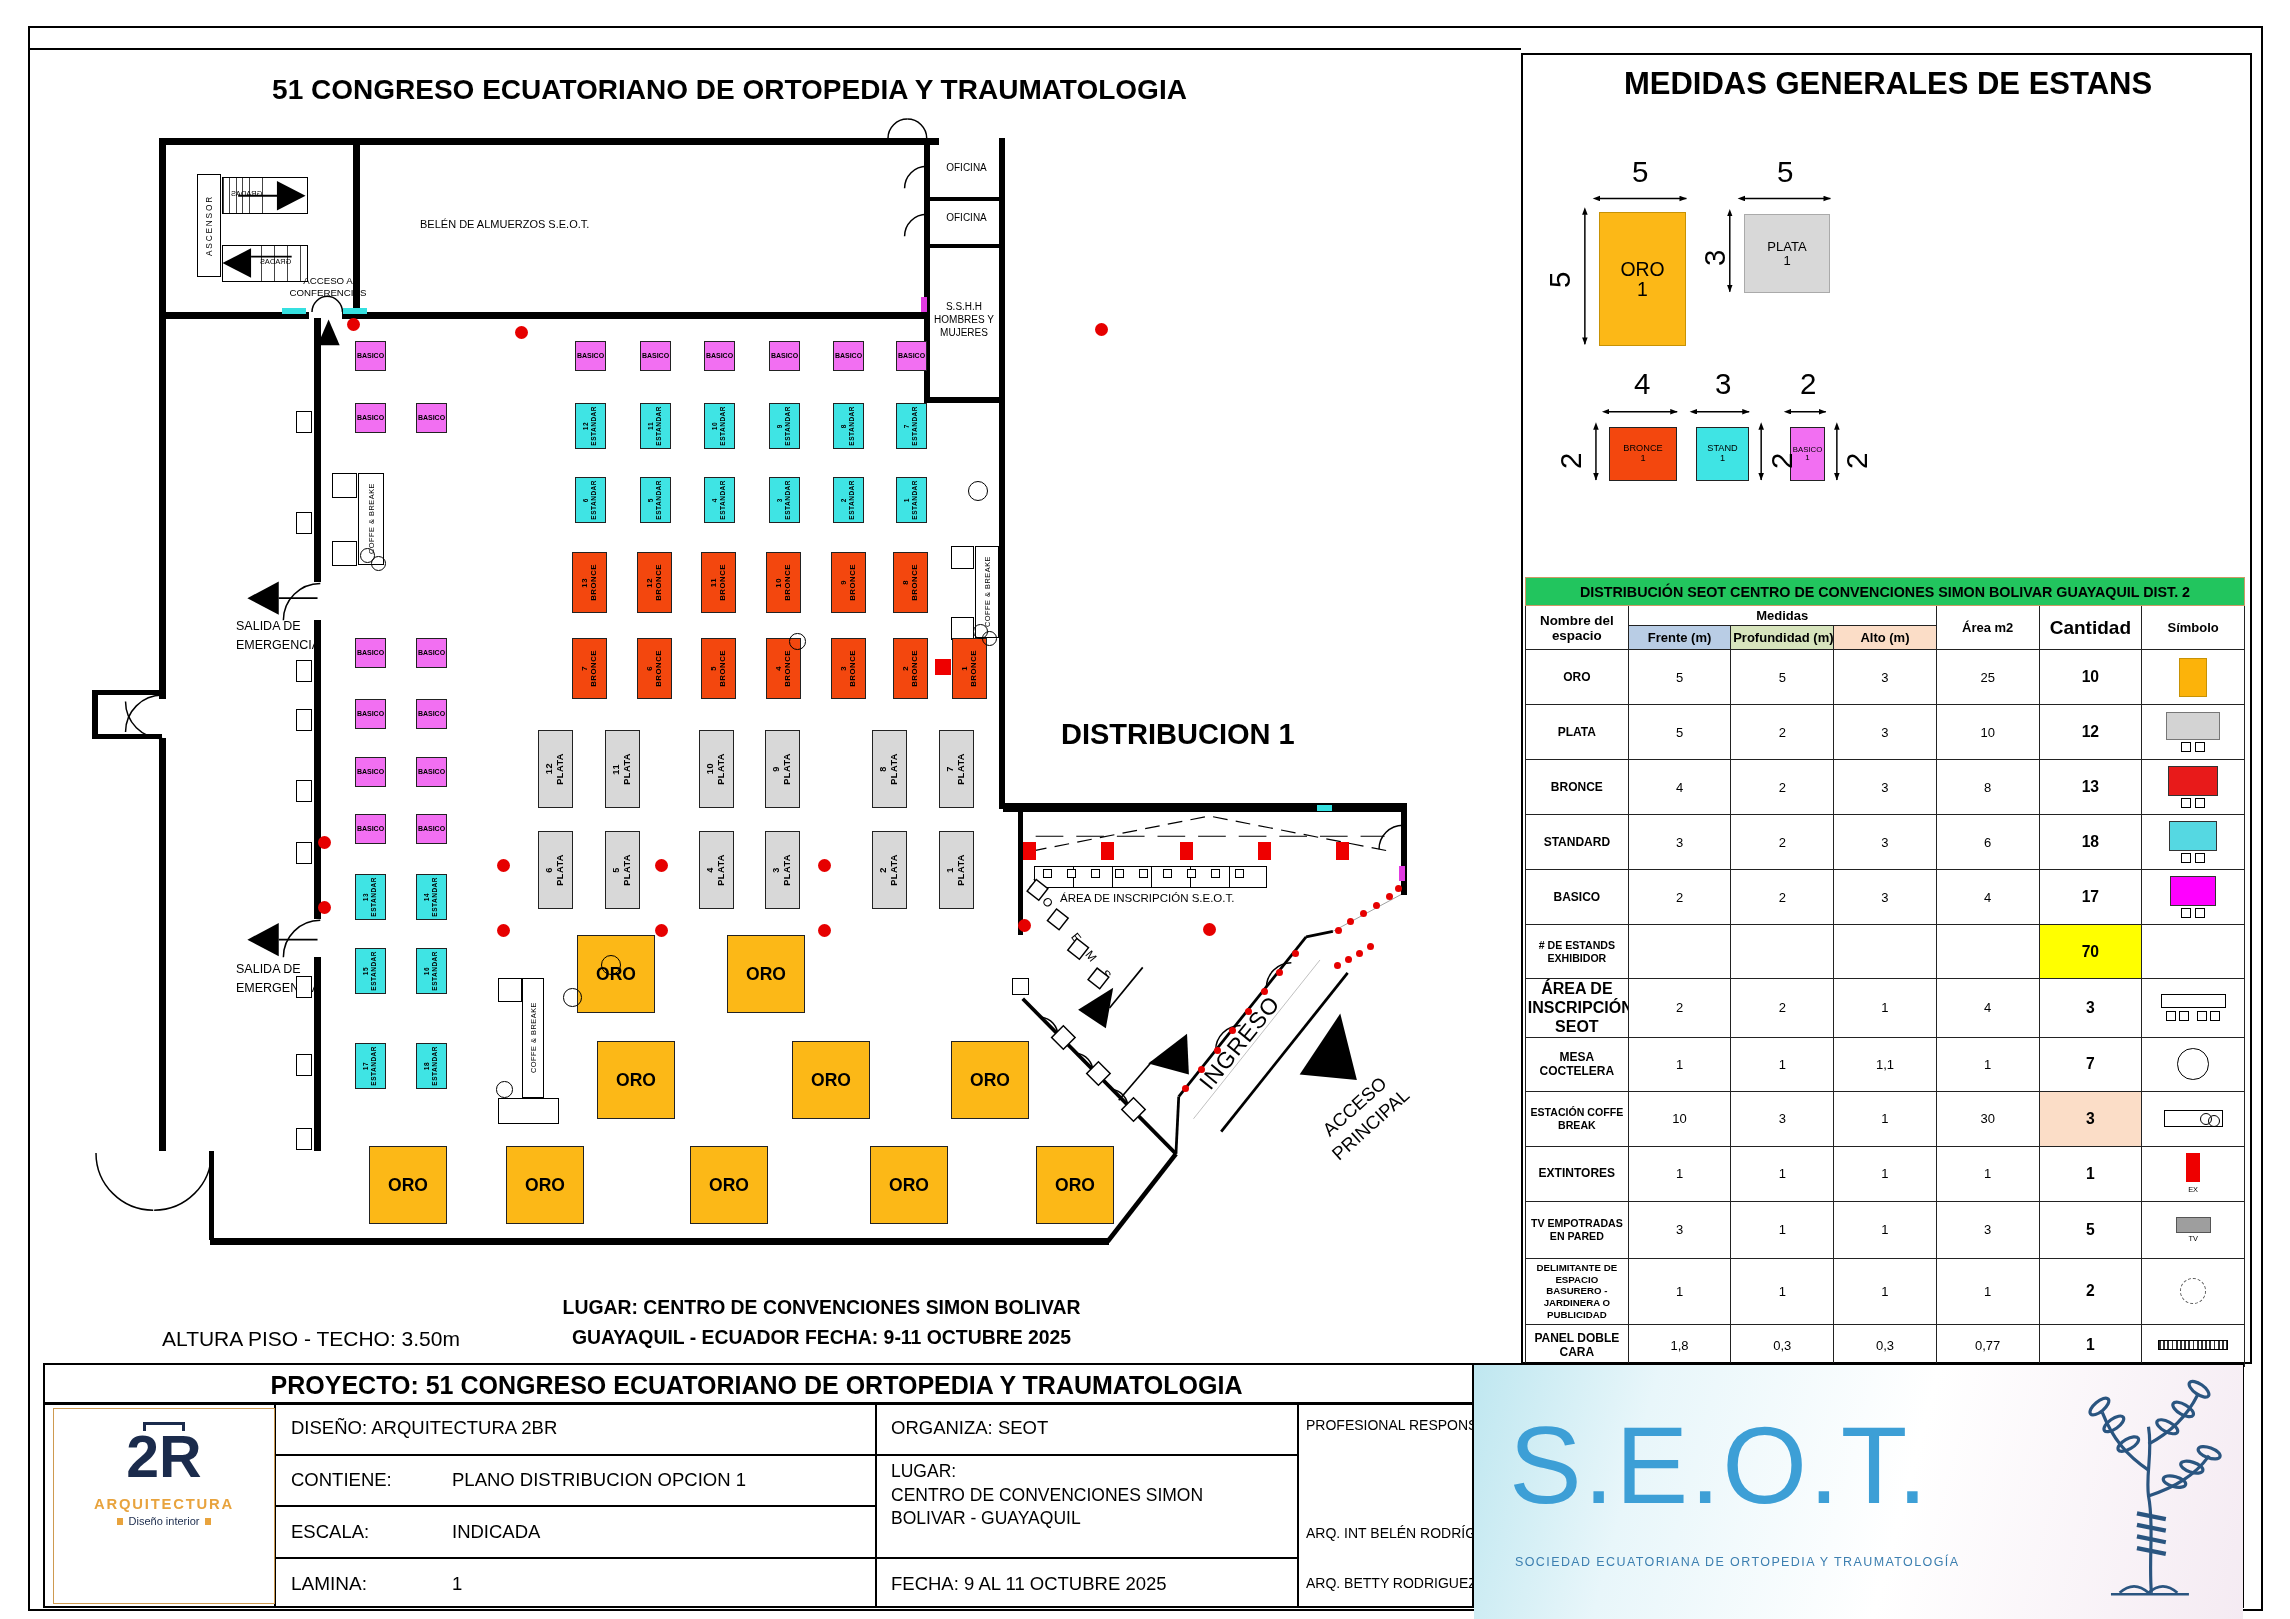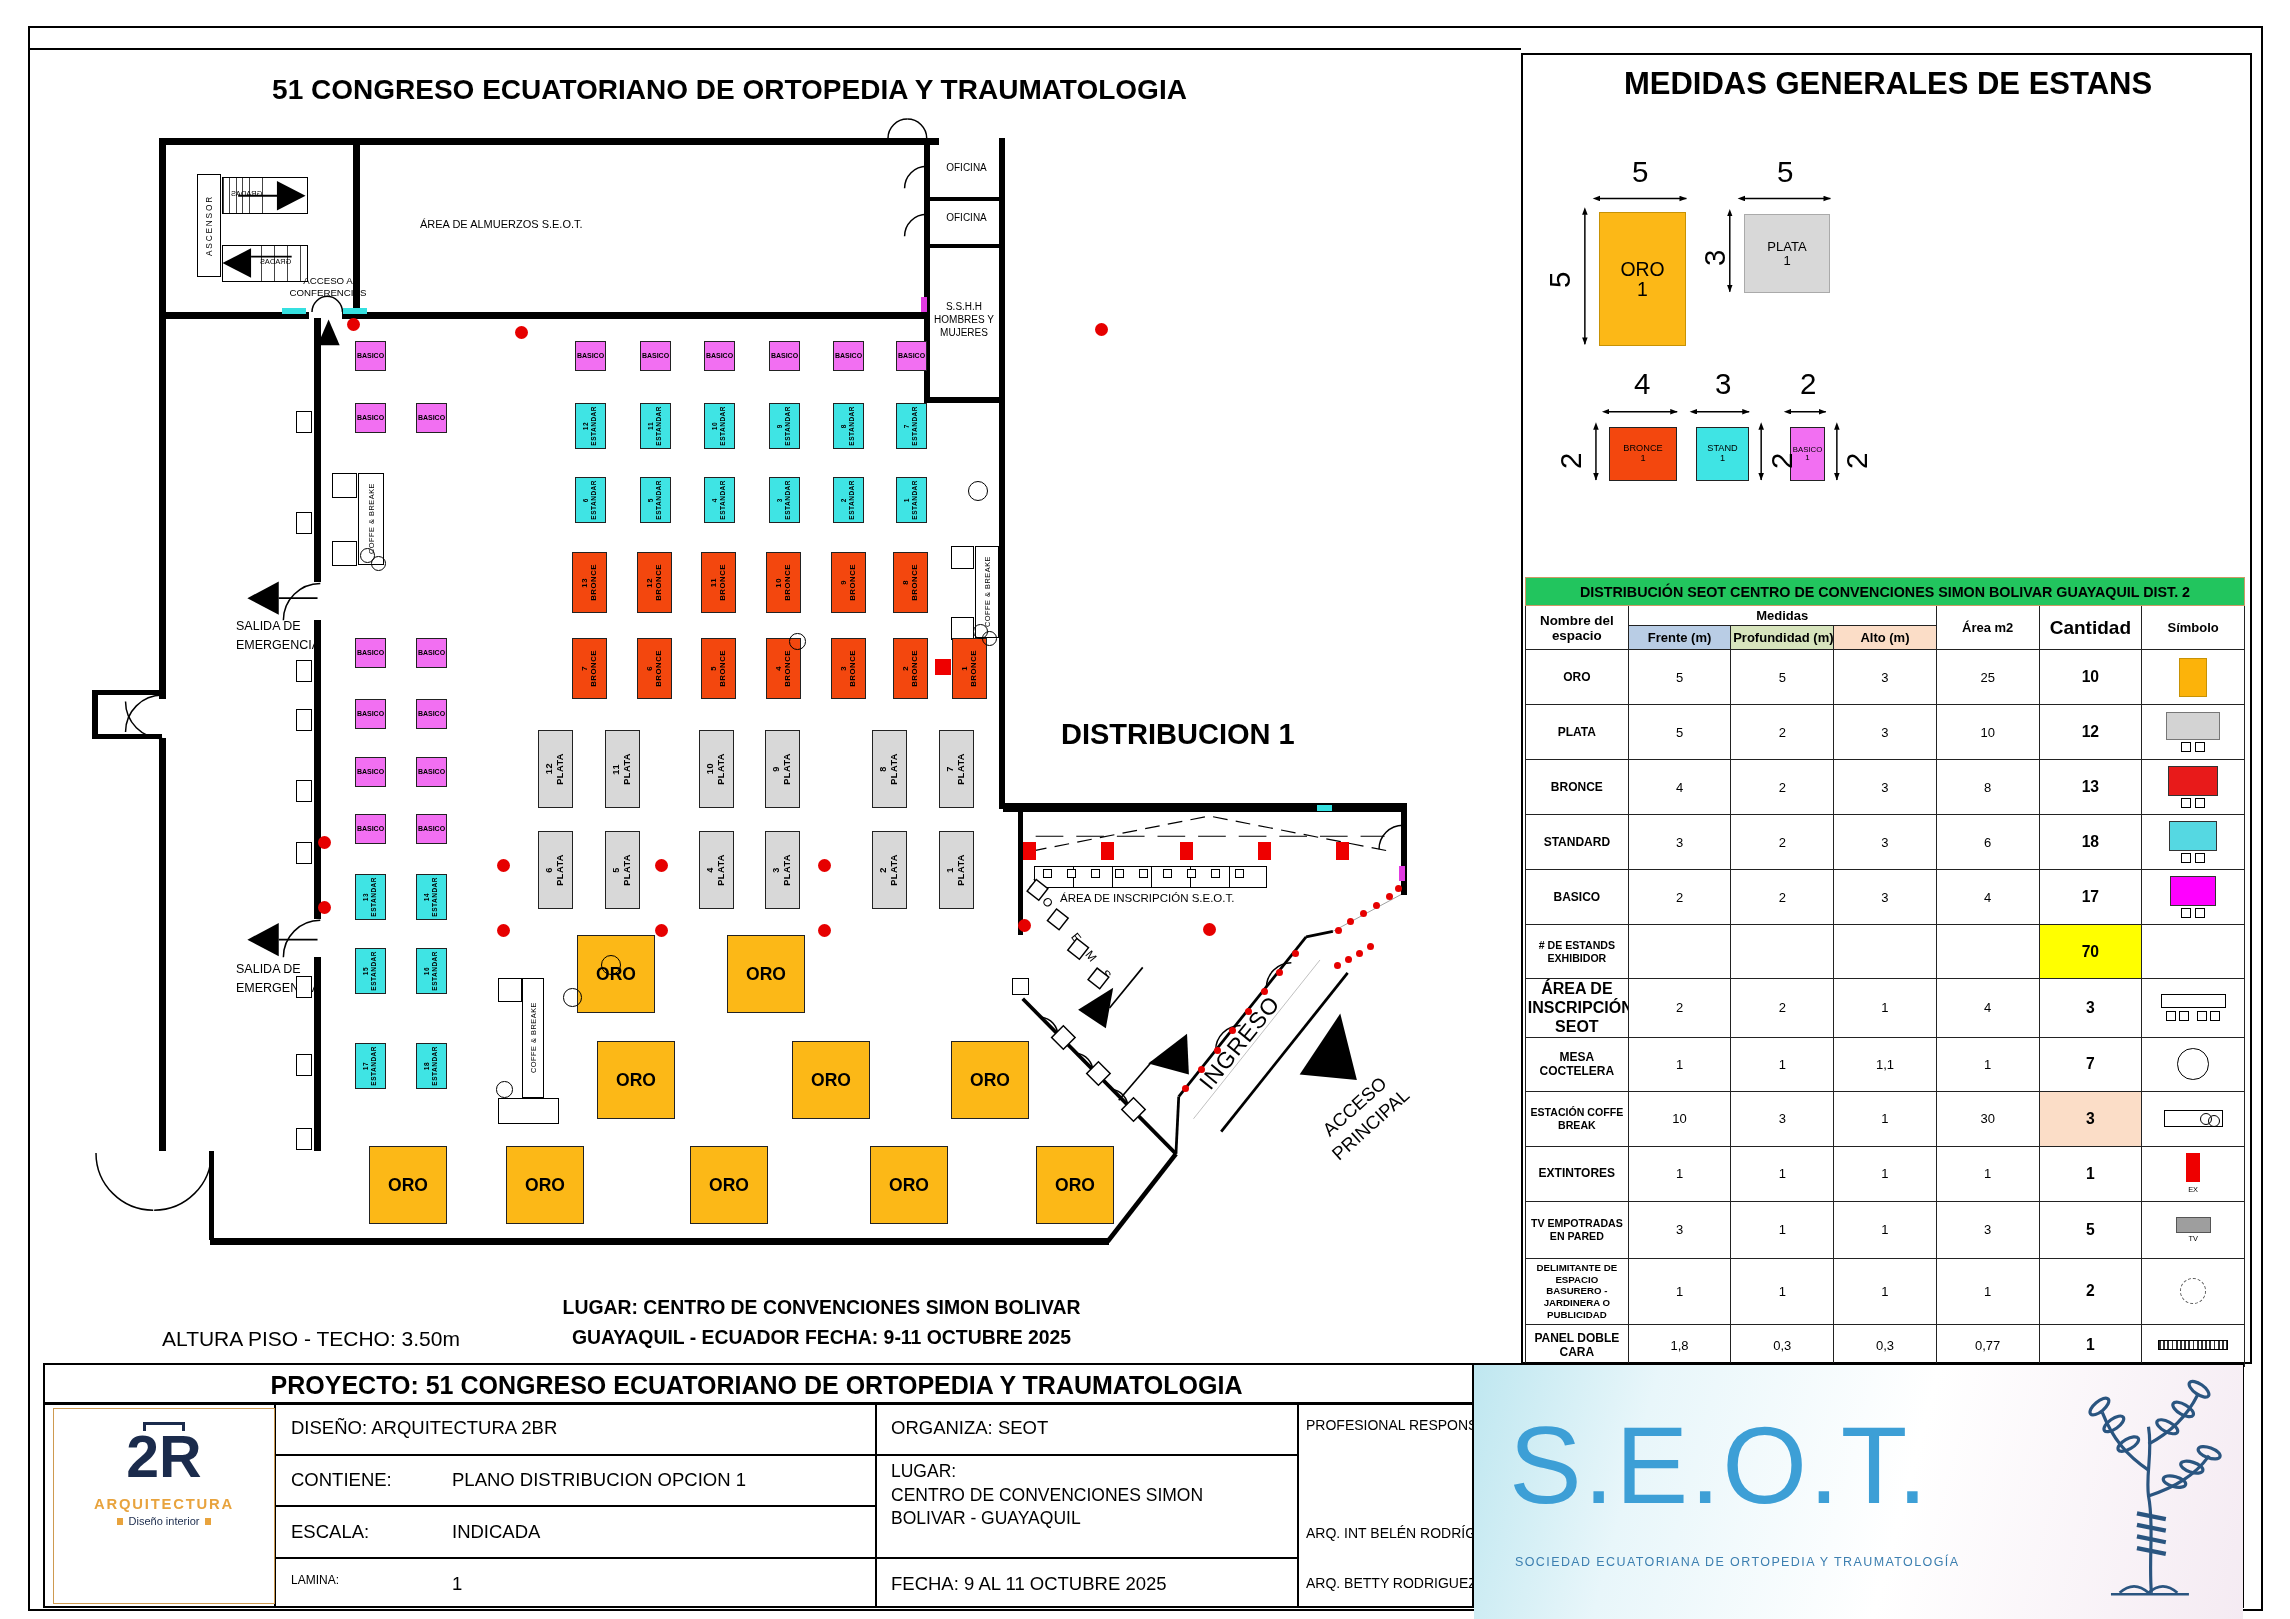--- a/index.html
+++ b/index.html
@@ -47,21 +47,21 @@
   <div id="plan"></div>
 
   <div class="abs" style="left:197px;top:174px;width:24px;height:103px;border:1.5px solid #000;box-sizing:border-box;display:flex;align-items:center;justify-content:center;">
     <span class="vtxt" style="font-size:8.3px;letter-spacing:1.8px;">ASCENSOR</span>
   </div>
   <div class="abs" style="left:222px;top:177px;width:86px;height:37px;border:1.3px solid #000;box-sizing:border-box;background:repeating-linear-gradient(90deg,#444 0 0.9px,transparent 0.9px 6.5px) left/55% 100% no-repeat;"></div>
   <div class="abs" style="left:222px;top:245px;width:86px;height:37px;border:1.3px solid #000;box-sizing:border-box;background:repeating-linear-gradient(90deg,#444 0 0.9px,transparent 0.9px 6.5px) right/55% 100% no-repeat;"></div>
   <div class="lbl" style="left:231px;top:189px;font-size:7.4px;transform:scaleX(-1);">GRADAS</div>
   <div class="lbl" style="left:260px;top:257px;font-size:7.4px;transform:scaleX(-1);">GRADAS</div>
 
-  <div class="lbl" style="left:420px;top:218px;font-size:11px;">ÁREA DE ALMUERZOS S.E.O.T.</div>
+  <div class="lbl" style="left:420px;top:218px;font-size:11px;">BELÉN DE ALMUERZOS S.E.O.T.</div>
   <div class="lbl ctr" style="left:277px;top:275px;width:102px;font-size:9.7px;line-height:1.25;">
     <span>ACCESO A</span><br><span>CONFERENCIAS</span>
   </div>
 
   <div class="lbl ctr" style="left:934px;top:162px;width:65px;font-size:10px;">OFICINA</div>
   <div class="lbl ctr" style="left:934px;top:212px;width:65px;font-size:10px;">OFICINA</div>
   <div class="lbl ctr" style="left:925px;top:300px;width:78px;font-size:10px;line-height:1.3;white-space:normal;">
     <span>S.S.H.H</span><br><span>HOMBRES Y</span><br><span>MUJERES</span>
   </div>
 
@@ -373,21 +373,21 @@
     <div class="ctr" style="margin-top:2.8px;font-size:11px;color:#1B2B4C;">
       <span style="display:inline-block;width:6.5px;height:6.5px;background:#E8A33D;margin-right:5.5px;"></span><span>Diseño interior</span><span style="display:inline-block;width:6.5px;height:6.5px;background:#E8A33D;margin-left:5.5px;"></span>
     </div>
   </div>
 
   <div class="lbl" style="left:291px;top:1417px;font-size:18.5px;">DISEÑO: ARQUITECTURA 2BR</div>
   <div class="lbl" style="left:291px;top:1469px;font-size:18.5px;">CONTIENE:</div>
   <div class="lbl" style="left:452px;top:1469px;font-size:18.5px;">PLANO DISTRIBUCION OPCION 1</div>
   <div class="lbl" style="left:291px;top:1521px;font-size:18.5px;">ESCALA:</div>
   <div class="lbl" style="left:452px;top:1521px;font-size:18.5px;">INDICADA</div>
-  <div class="lbl" style="left:291px;top:1573px;font-size:12px;">LAMINA:</div>
+  <div class="lbl" style="left:291px;top:1573px;font-size:19px;">LAMINA:</div>
   <div class="lbl" style="left:452px;top:1573px;font-size:18.5px;">1</div>
 
   <div class="lbl" style="left:891px;top:1417px;font-size:18.5px;">ORGANIZA: SEOT</div>
   <div class="lbl" style="left:891px;top:1460px;font-size:17.5px;line-height:1.35;white-space:normal;width:397px;">
     <span>LUGAR:</span><br>
     <span>CENTRO DE CONVENCIONES SIMON</span><br>
     <span>BOLIVAR - GUAYAQUIL</span>
   </div>
   <div class="lbl" style="left:891px;top:1573px;font-size:18.5px;">FECHA:   9 AL 11 OCTUBRE 2025</div>
 

